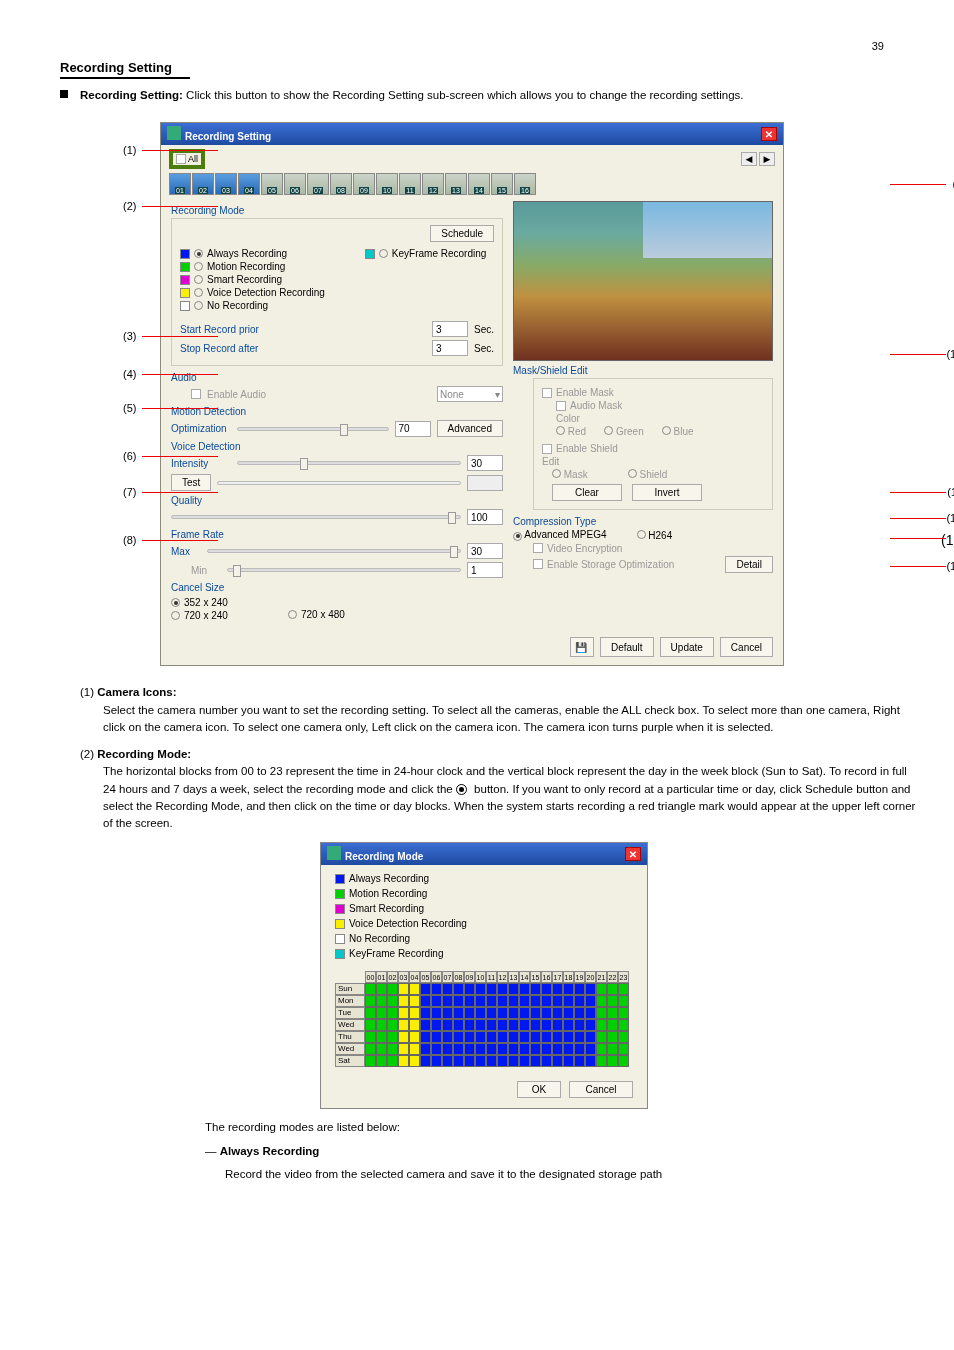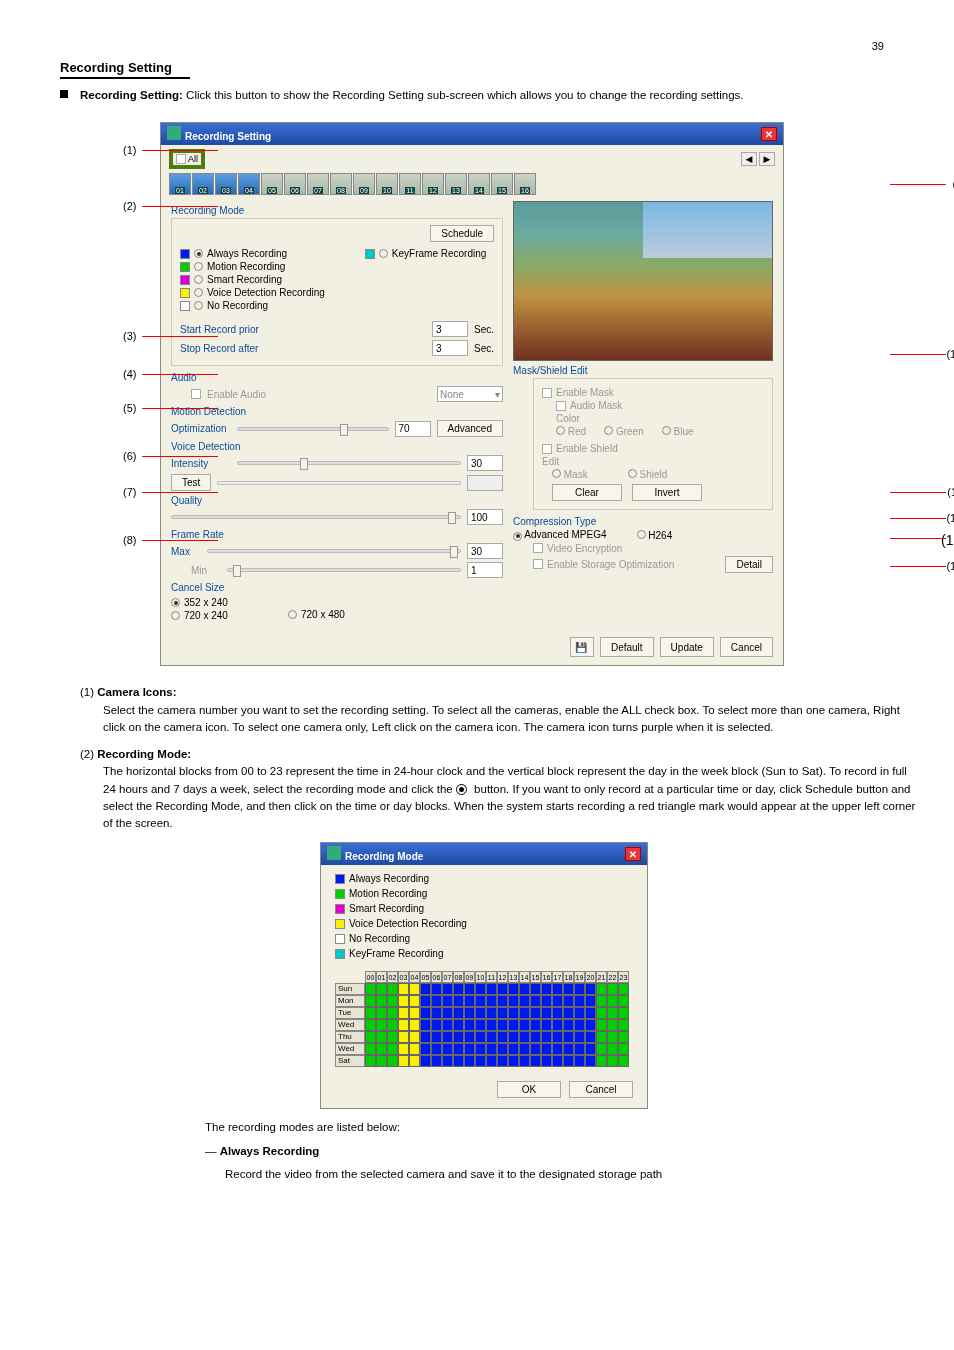--- a/index.html
+++ b/index.html
@@ -639,21 +639,21 @@
               <div class="cell c-blue"></div>
               <div class="cell c-blue"></div>
               <div class="cell c-blue"></div>
               <div class="cell c-green"></div>
               <div class="cell c-green"></div>
               <div class="cell c-green"></div>
             </div>
           </div>
       </div>
       <div class="sched-btns">
-        <button class="btn" style="width:64px">OK</button>
+        <button class="btn" style="width:44px">OK</button>
         <button class="btn" style="width:64px">Cancel</button>
       </div>
     </div>
   </div>
 
   <div class="indent-para">The recording modes are listed below:</div>
   <div class="indent-para2">
     — <b>Always Recording</b>
   </div>
   <div class="indent-para2" style="margin-left:165px">Record the video from the selected camera and save it to the designated storage path</div>

